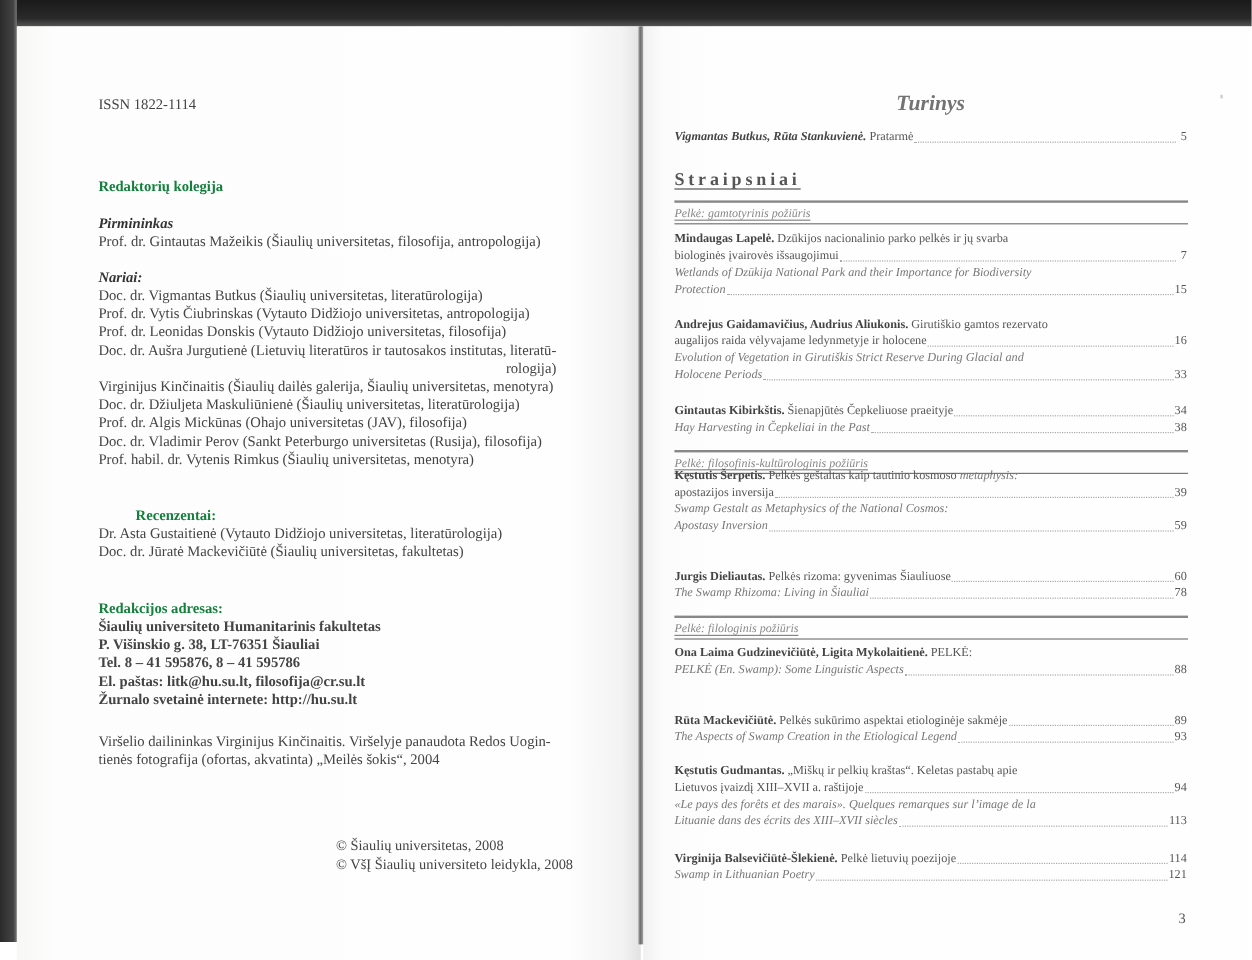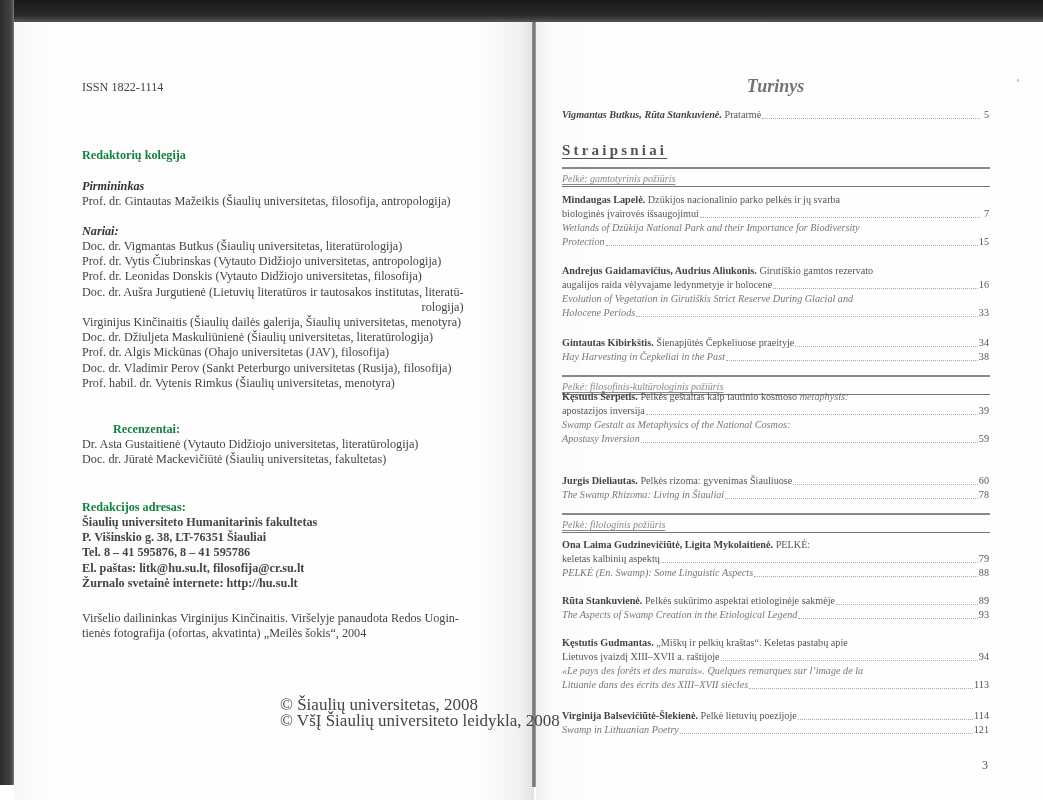--- a/index.html
+++ b/index.html
@@ -33,21 +33,21 @@
       left: 536px; width: 507px; height: 778px;
       background: linear-gradient(90deg, #f0f0f0 0px, #fbfbfb 15px, #fefefe 60px);
     }
     
     .lp { position: absolute; left: 82px; font-size: 12.2px; line-height: 15.2px; color: #444; }
     .issn { top: 80px; }
     .h-bold { font-weight: bold; color: #15803d; }
     .h-italic-bold { font-weight: bold; font-style: italic; color: #333; }
     .lines div { white-space: nowrap; }
     .indent { padding-left: 20px; text-align: right; }
-    .copyright { position: absolute; left: 280px; font-size: 17px; line-height: 15.5px; color: #444; }
+    .copyright { position: absolute; left: 280px; font-size: 12px; line-height: 15.5px; color: #444; }
     .toc-title {
       position: absolute; left: 562px; width: 427px; top: 76px; text-align: center;
       font-size: 18px; font-weight: bold; font-style: italic; color: #737373;
     }
     .straipsniai {
       position: absolute; left: 562px; top: 142px;
       font-size: 15px; font-weight: bold; letter-spacing: 3.2px; color: #555;
       text-decoration: underline; text-underline-offset: 3px;
     }
     .rule { position: absolute; left: 562px; width: 428px; height: 1px; background: #777; }
@@ -230,34 +230,29 @@
 <div class="rule thick" style="top:513px;"></div>
 
 <div class="section-label" style="top:519px;">Pelkė: filologinis požiūris</div>
 <div class="rule" style="top:532px;"></div>
 
 <div class="entry" style="top:538px;">
   <div class="line">
       <span class="txt"><span class="author">Ona Laima Gudzinevičiūtė, Ligita Mykolaitienė.</span> <span>PELKĖ:</span></span>
     </div>
   <div class="line">
-      <span class="txt">keletas kalbinių aspektų</span>
-      <span class="dots"></span>
-      <span class="pg">79</span>
-    </div>
-  <div class="line">
       <span class="txt it">PELKĖ (En. Swamp): Some Linguistic Aspects</span>
       <span class="dots"></span>
       <span class="pg">88</span>
     </div>
 </div>
 
 <div class="entry" style="top:594px;">
   <div class="line">
-      <span class="txt"><span class="author">Rūta Stankuvienė.</span> <span>Pelkės sukūrimo aspektai etiologinėje sakmėje</span></span>
+      <span class="txt"><span class="author">Rūta Mackevičiūtė.</span> <span>Pelkės sukūrimo aspektai etiologinėje sakmėje</span></span>
       <span class="dots"></span>
       <span class="pg">89</span>
     </div>
   <div class="line">
       <span class="txt it">The Aspects of Swamp Creation in the Etiological Legend</span>
       <span class="dots"></span>
       <span class="pg">93</span>
     </div>
 </div>
 

